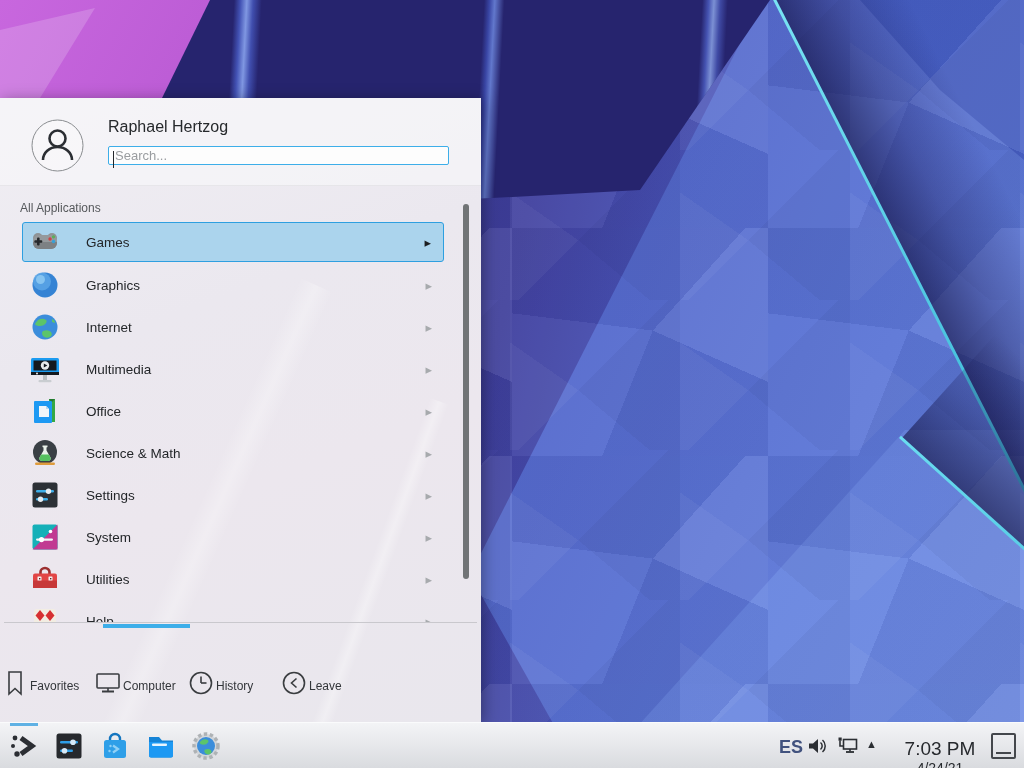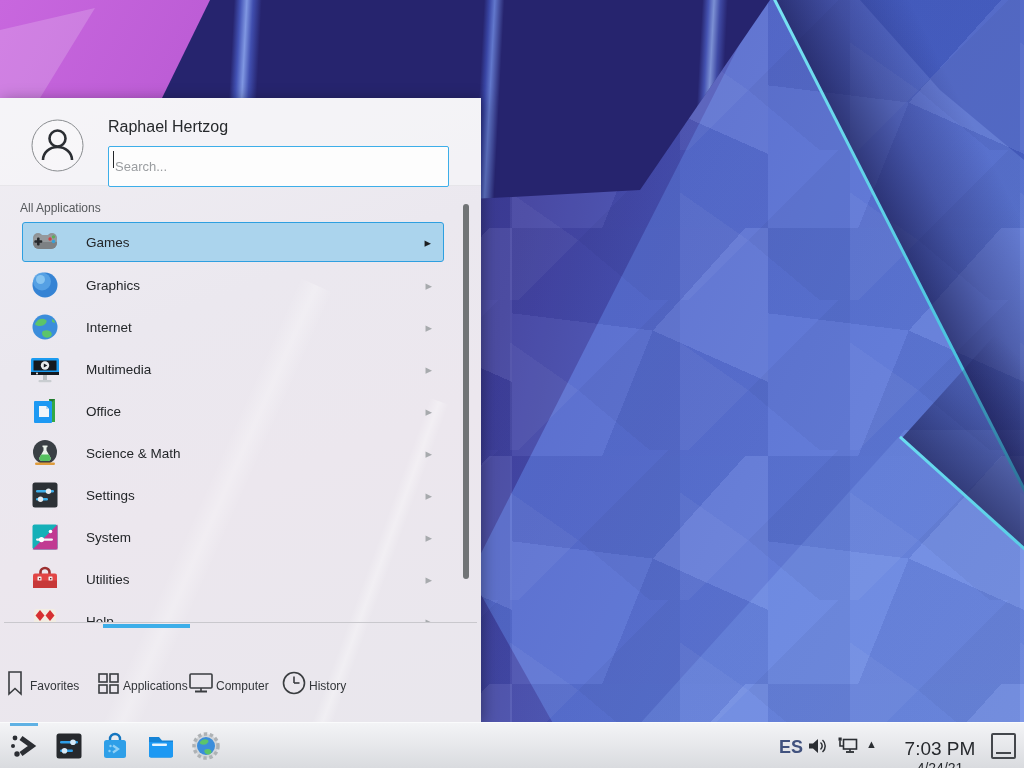--- a/index.html
+++ b/index.html
@@ -39,21 +39,21 @@
   
   #launcher { position:absolute; left:0; top:98px; width:481px; height:624px;
     background:linear-gradient(160deg,#f0eef3 0%,#ebe8ef 35%,#ece7ee 60%,#e9e7ed 100%);
     box-shadow:2px 2px 14px rgba(0,0,0,.35); }
   .panel-streak { position:absolute; background:linear-gradient(90deg,transparent,rgba(255,255,255,.55),transparent); transform-origin:top left; pointer-events:none; }
   .streak1 { left:300px; top:180px; width:36px; height:700px; transform:rotate(24deg); opacity:.5; }
   .streak2 { left:430px; top:300px; width:20px; height:600px; transform:rotate(20deg); opacity:.6; }
   .lau-header { position:absolute; left:0; top:0; width:100%; height:88px; background:rgba(250,249,251,.55); border-bottom:1px solid rgba(0,0,0,.05); }
   .avatar { position:absolute; left:31px; top:21px; }
   .user-name { position:absolute; left:108px; top:20px; font-size:16px; color:#26292c; }
-  .search-wrap { position:absolute; left:108px; top:48px; width:341px; height:41px; }
+  .search-wrap { position:absolute; left:108px; top:48px; width:341px; height:19px; }
   .search-input { width:100%; height:100%; border:1px solid #3daee9; border-radius:2px; background:#fdfdfd; padding:0 6px; font-size:13px; color:#232629; outline:none; font-family:inherit; }
   .search-input::placeholder { color:#9a9da0; }
   .search-caret { position:absolute; left:5px; top:5px; width:1px; height:17px; background:#232629; }
   .section-label { position:absolute; left:20px; top:103px; font-size:12px; color:#55585b; }
   .menu-list { position:absolute; left:0; top:124px; width:481px; height:400px; overflow:hidden; }
   .menu-row { position:absolute; left:22px; width:422px; height:42px; display:flex; align-items:center; cursor:pointer; }
   .menu-row.selected { background:#abd4ed; border:1px solid #2e9fe0; border-radius:3px; height:40px; }
   .mi { width:32px; height:32px; margin-left:7px; flex:0 0 32px; }
   .menu-row.selected .mi { margin-left:6px; }
   .menu-label { margin-left:25px; font-size:13.5px; color:#232629; }
@@ -279,47 +279,45 @@
         <span class="tab-icon">
           <svg viewBox="0 0 30 30" width="30" height="30" fill="none" stroke="#3a3d40" stroke-width="1.6">
             <path d="M9 4 h12 v22 l-6 -5.5 l-6 5.5 z"></path>
           </svg>
         </span>
         <span class="tab-label">Favorites</span>
       </div>
       <div class="tab">
         <span class="tab-icon">
           <svg viewBox="0 0 30 30" width="30" height="30" fill="none" stroke="#3a3d40" stroke-width="1.6">
-            <rect x="6" y="6" width="8" height="8"></rect>
-              <rect x="17" y="6" width="8" height="8"></rect>
-            <rect x="6" y="17" width="8" height="8"></rect>
-              <rect x="17" y="17" width="8" height="8"></rect>
-          </svg>
-        </span>
-        <span class="tab-label">Applications</span>
-      </div>
-      <div class="tab">
-        <span class="tab-icon">
-          <svg viewBox="0 0 30 30" width="30" height="30" fill="none" stroke="#3a3d40" stroke-width="1.6">
             <rect x="4" y="6" width="22" height="14" rx="1"></rect>
             <line x1="15" y1="20" x2="15" y2="23.5"></line>
             <line x1="9" y1="23.5" x2="21" y2="23.5" stroke-width="2"></line>
           </svg>
         </span>
         <span class="tab-label">Computer</span>
       </div>
       <div class="tab">
         <span class="tab-icon">
           <svg viewBox="0 0 30 30" width="30" height="30" fill="none" stroke="#3a3d40" stroke-width="1.6">
             <circle cx="15" cy="15" r="10.5"></circle>
             <line x1="15" y1="15" x2="15" y2="8.5"></line>
             <line x1="15" y1="15" x2="20.5" y2="15"></line>
           </svg>
         </span>
         <span class="tab-label">History</span>
+      </div>
+      <div class="tab">
+        <span class="tab-icon">
+          <svg viewBox="0 0 30 30" width="30" height="30" fill="none" stroke="#3a3d40" stroke-width="1.6">
+            <circle cx="15" cy="15" r="10.5"></circle>
+            <path d="M17.5 10.5 L12.5 15 L17.5 19.5"></path>
+          </svg>
+        </span>
+        <span class="tab-label">Leave</span>
       </div>
     </div>
   </div>
 
   <div id="taskbar">
     <div class="task-launcher-indicator"></div>
 
     <span class="ti" style="left:8px">
       <svg viewBox="0 0 32 32" width="32" height="32">
         <path d="M13 8 L24 16 L13 24" fill="none" stroke="#2b2e33" stroke-width="5"></path>

